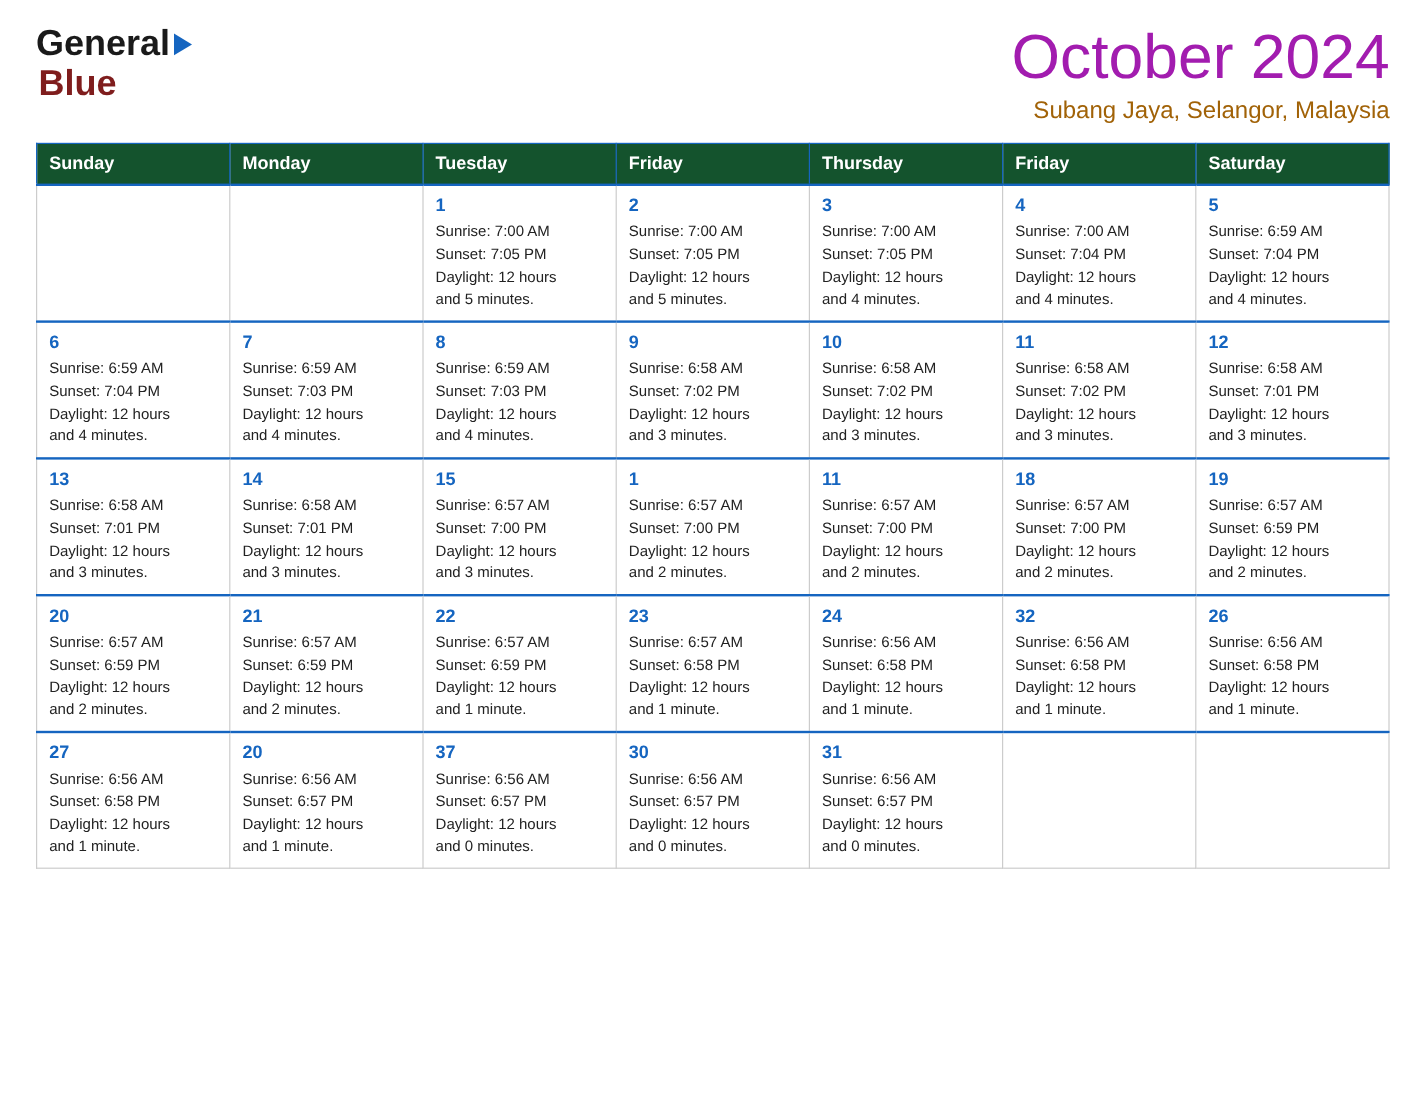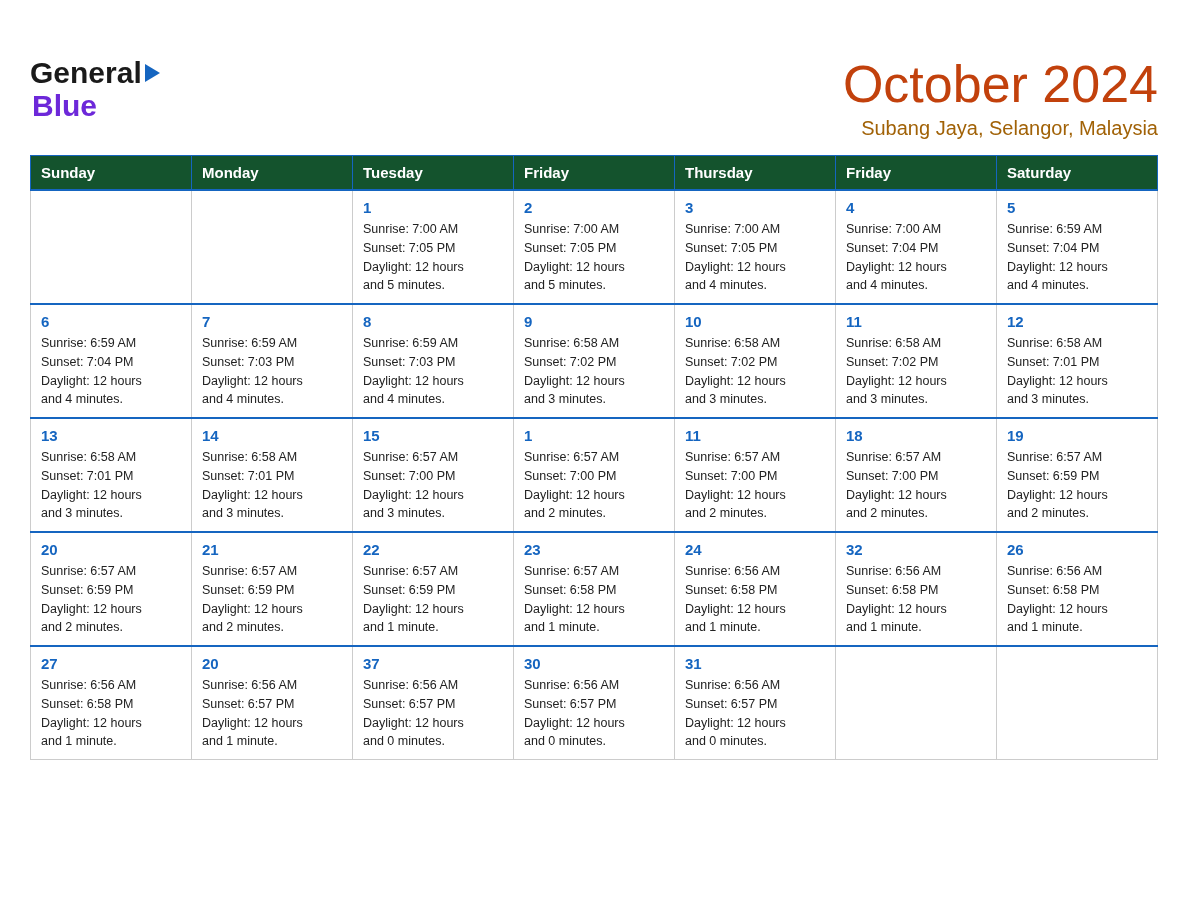--- a/index.html
+++ b/index.html
@@ -8,29 +8,28 @@
       background: #fff;
       width: 1188px;
       min-height: 918px;
       padding: 20px 30px;
     }
     .header {
       display: flex;
       justify-content: space-between;
       align-items: flex-start;
       margin-bottom: 10px;
-      margin-top: 36px;
     }
     .title-section {
       text-align: right;
     }
     .month-title {
       font-size: 52px;
       font-weight: 300;
-      color: #c2410c;
+      color: #a21caf;
       line-height: 1.1;
     }
     .subtitle {
       font-size: 20px;
       color: #a16207;
       margin-top: 4px;
     }
     .calendar {
       width: 100%;
       border-collapse: collapse;
@@ -90,21 +89,21 @@
       display: inline-block;
       width: 0; height: 0;
       border-top: 9px solid transparent;
       border-bottom: 9px solid transparent;
       border-left: 15px solid #1565c0;
       margin-left: 3px;
     }
     .logo-line2 {
       font-size: 30px;
       font-weight: bold;
-      color: #6d28d9;
+      color: #7f1d1d;
       margin-left: 2px;
     }
   </style>
 </head>
 <body>
 
 <div class="header">
   <div class="logo-wrap">
     <div class="logo-line1">
       <span>General</span>

